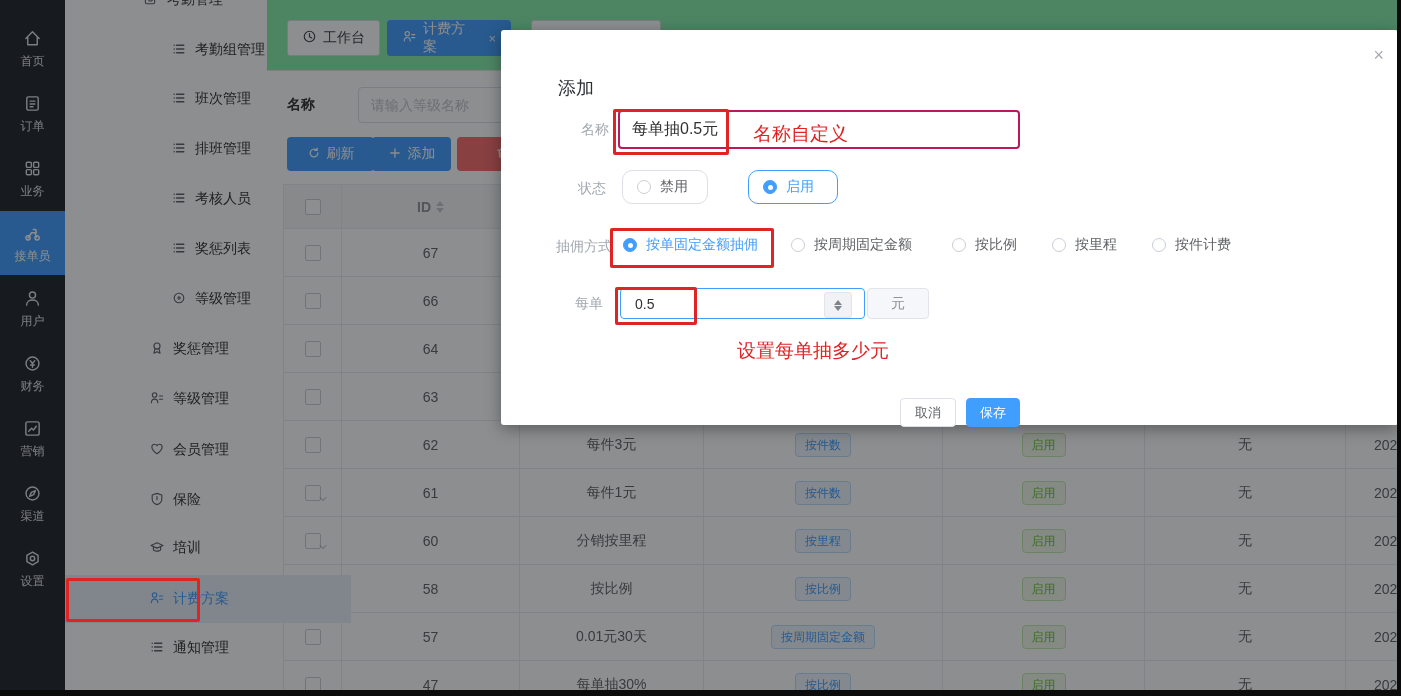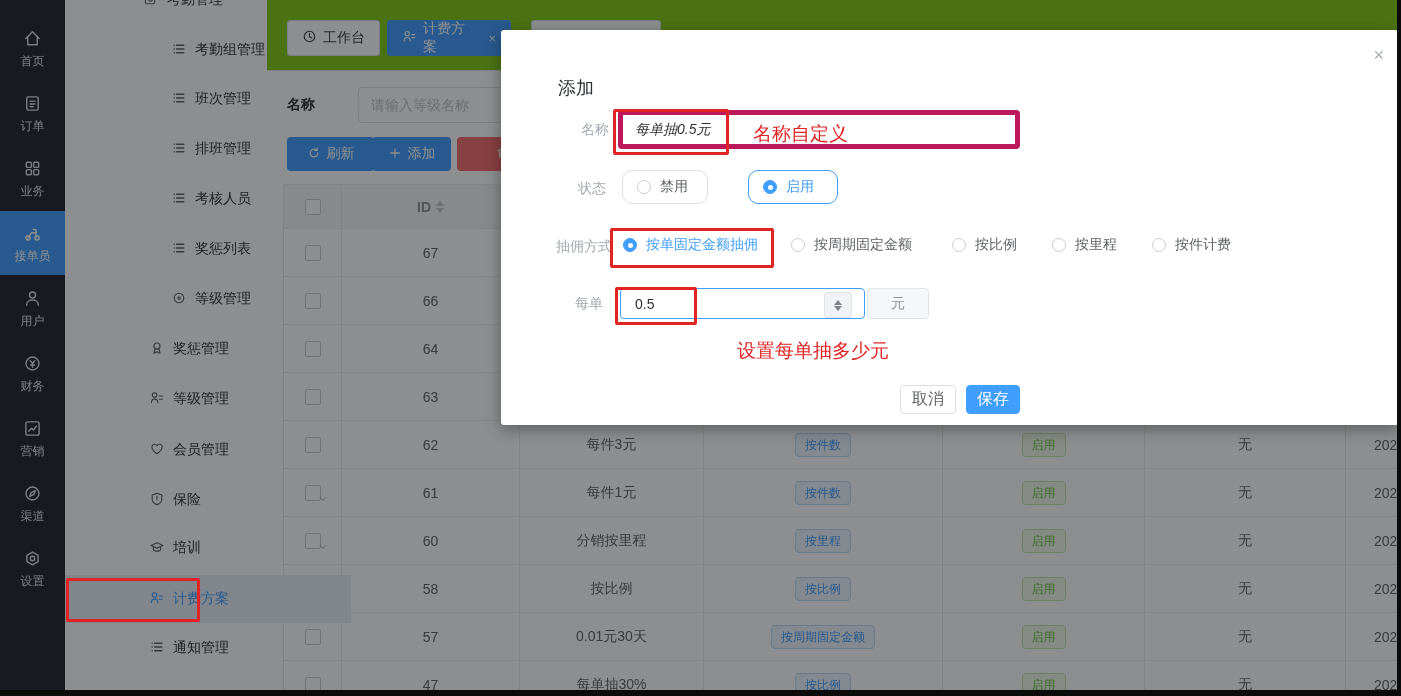--- a/index.html
+++ b/index.html
@@ -21,21 +21,21 @@
   .sm-item svg{width:16px;height:16px;stroke:#5a6068;fill:none;stroke-width:1.4;stroke-linecap:round;stroke-linejoin:round;flex:0 0 auto;}
   .sm-item.child{padding-left:106px;}
   .sm-item.top{padding-left:84px;}
   .sm-item.hdr{padding-left:78px;color:#303133;}
   .sm-item.selected{background:#e9f0f9;color:#409EFF;}
   .sm-item.selected svg{stroke:#409EFF;}
   .sm-chevron{position:absolute;right:22px;}
   .sm-chevron svg{stroke:#909399;width:12px;height:12px;}
 
   
-  .main{position:absolute;left:267px;top:0;width:1130px;height:690px;background:#84cc16;overflow:hidden;}
+  .main{position:absolute;left:267px;top:0;width:1130px;height:690px;background:#86efac;overflow:hidden;}
   .main-white{position:absolute;left:0;top:70px;width:1130px;height:620px;background:#fff;}
   .main-topline{position:absolute;left:0;top:70px;width:1130px;height:1px;background:#e0e4e9;}
 
   .tab{position:absolute;top:20px;height:36px;display:flex;align-items:center;gap:6px;font-size:14px;border-radius:3px;padding:0 14px;box-sizing:border-box;cursor:pointer;}
   .tab.plain{background:#fff;border:1px solid #d8dce2;color:#3a3f45;}
   .tab.blue{background:#409EFF;color:#fff;border:1px solid #409EFF;}
   .tab svg{width:15px;height:15px;stroke:currentColor;fill:none;stroke-width:1.5;stroke-linecap:round;stroke-linejoin:round;}
   .tab .tab-x{font-size:13px;margin-left:4px;opacity:.9;}
 
   .filter-label{position:absolute;left:20px;top:96px;font-size:14px;color:#303133;font-weight:bold;}
@@ -61,38 +61,38 @@
   .tag{font-size:12px;line-height:1;padding:5px 9px;border-radius:4px;white-space:nowrap;}
   .tag.blue{background:#ecf5ff;border:1px solid #b9dcff;color:#409EFF;}
   .tag.green{background:#f0f9eb;border:1px solid #c2e7b0;color:#67c23a;}
 
   
   .overlay{position:absolute;left:0;top:0;width:1397px;height:690px;background:rgba(13,15,18,0.47);z-index:50;}
   .modal{position:absolute;left:501px;top:30px;width:897px;height:395px;background:#fff;border-radius:3px;box-shadow:0 4px 16px rgba(0,0,0,.35);z-index:60;}
   .m-title{position:absolute;left:57px;top:46px;font-size:18px;color:#2b2f36;}
   .m-close{position:absolute;right:14px;top:16px;font-size:18px;color:#a6abb3;cursor:pointer;line-height:1;}
   .m-label{position:absolute;width:72px;text-align:right;font-size:14px;color:#a2a8b0;}
-  .m-input{position:absolute;left:117px;top:80px;width:402px;height:39px;box-sizing:border-box;border:5px solid #be185d;border-radius:4px;font-size:14px;color:#303133;padding:0 12px;outline:none;font-family:inherit;background:#fff;font-style:italic;}
+  .m-input{position:absolute;left:117px;top:80px;width:402px;height:39px;box-sizing:border-box;border:2px solid #be185d;border-radius:4px;font-size:16px;color:#303133;padding:0 12px;outline:none;font-family:inherit;background:#fff;}
   .opt-box{position:absolute;top:140px;height:34px;box-sizing:border-box;border:1px solid #dcdfe6;border-radius:10px;display:flex;align-items:center;gap:9px;padding:0 14px;font-size:14px;color:#606266;cursor:pointer;background:#fff;}
   .opt-box.sel{border-color:#409EFF;color:#409EFF;}
   .radio{width:14px;height:14px;border:1px solid #c9ced6;border-radius:50%;box-sizing:border-box;background:#fff;}
   .radio.on{border:1px solid #409EFF;background:#fff;position:relative;}
   .radio.on::after{content:"";position:absolute;left:3px;top:3px;width:6px;height:6px;border-radius:50%;background:#409EFF;}
   .radio.on.fill{background:#409EFF;}
   .radio.on.fill::after{background:#fff;width:5px;height:5px;left:3.5px;top:3.5px;}
   .r-opt{position:absolute;top:206px;display:flex;align-items:center;gap:9px;font-size:14px;color:#606266;cursor:pointer;}
   .r-opt.sel{color:#409EFF;}
   .num-input{position:absolute;left:119px;top:258px;width:245px;height:31px;box-sizing:border-box;border:1px solid #409EFF;border-radius:4px;background:#fff;}
   .num-val{position:absolute;left:14px;top:7px;font-size:14px;color:#303133;}
   .spinner{position:absolute;right:12px;top:3px;width:26px;height:24px;background:#f0f2f5;border:1px solid #e1e5ea;border-radius:3px;display:flex;flex-direction:column;align-items:center;justify-content:center;gap:1px;cursor:pointer;}
   .spinner i{width:0;height:0;border-left:4px solid transparent;border-right:4px solid transparent;}
   .spinner .up{border-bottom:5px solid #7e848c;}
   .spinner .dn{border-top:5px solid #7e848c;}
   .unit{position:absolute;left:366px;top:258px;width:62px;height:31px;box-sizing:border-box;background:#f5f7fa;border:1px solid #e1e5ea;border-radius:4px;display:flex;align-items:center;justify-content:center;font-size:14px;color:#909399;}
-  .m-btn{position:absolute;top:355px;height:29px;border-radius:4px;font-size:16px;display:flex;align-items:center;justify-content:center;cursor:pointer;box-sizing:border-box;font-family:inherit;}
+  .m-btn{position:absolute;top:368px;height:29px;border-radius:4px;font-size:13px;display:flex;align-items:center;justify-content:center;cursor:pointer;box-sizing:border-box;font-family:inherit;}
   .m-btn.ghost{left:399px;width:56px;background:#fff;border:1px solid #dcdfe6;color:#606266;}
   .m-btn.primary{left:465px;width:54px;background:#409EFF;border:1px solid #409EFF;color:#fff;}
 
   
   .ann-box{position:absolute;border:3px solid #e02424;border-radius:2px;z-index:70;pointer-events:none;}
   .ann-text{position:absolute;color:#e02424;font-size:19px;z-index:70;pointer-events:none;white-space:nowrap;}
 
   
   .frame-r{position:absolute;right:0;top:0;width:4px;height:696px;background:#0b0b0b;z-index:100;}
   .frame-b{position:absolute;left:0;bottom:0;width:1401px;height:6px;background:#0b0b0b;z-index:100;}

